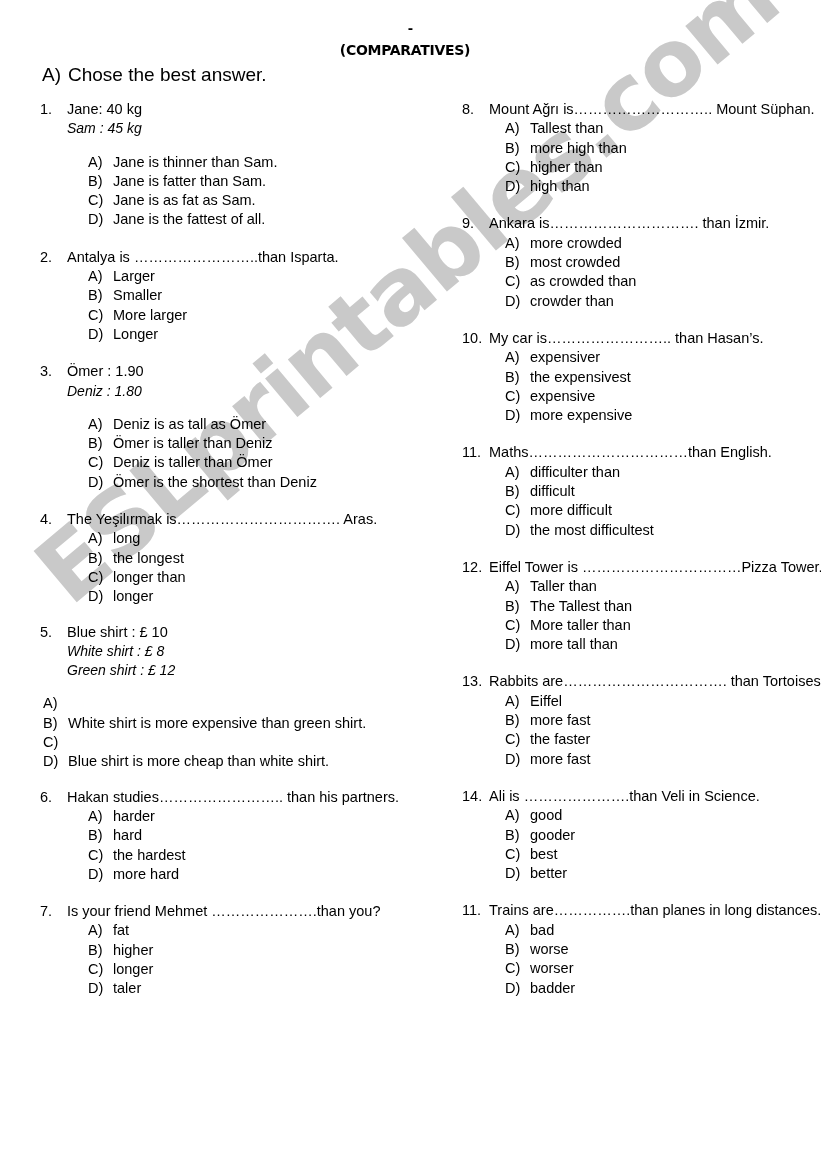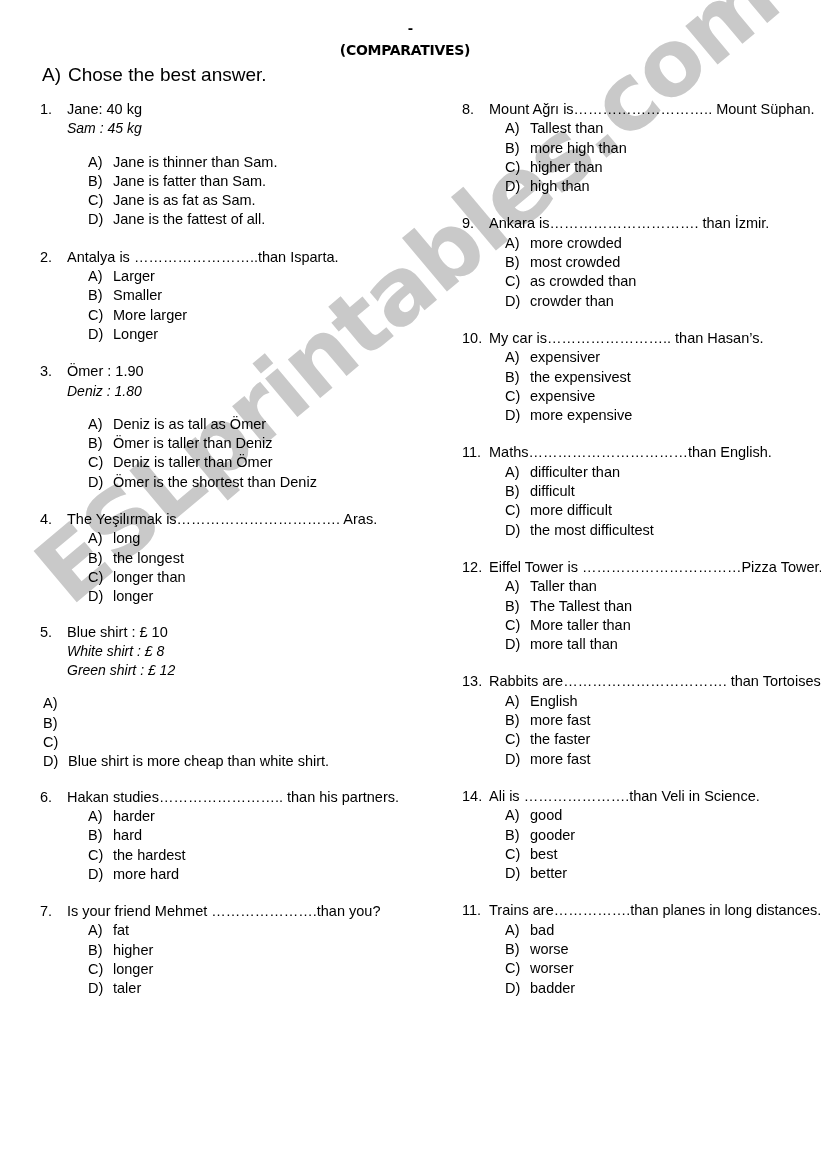--- a/index.html
+++ b/index.html
@@ -267,20 +267,21 @@
           </div>
           <div class="q-extra">White shirt : £ 8</div>
           <div class="q-extra">Green shirt : £ 12</div>
           <div style="height: 14px;"></div>
           <ul class="options shallow">
             <li class="opt">
               <span class="opt-label">A)</span>
             </li>
             <li class="opt">
               <span class="opt-label">B)</span>
+              <span class="opt-text">White shirt is more expensive than green shirt.</span>
             </li>
             <li class="opt">
               <span class="opt-label">C)</span>
             </li>
             <li class="opt">
               <span class="opt-label">D)</span>
               <span class="opt-text">Blue shirt is more cheap than white shirt.</span>
             </li>
           </ul>
           <div style="height: 16px;"></div>
@@ -462,21 +463,21 @@
           <div style="height: 18px;"></div>
         </div>
         <div class="question">
           <div class="q-stem">
             <span class="q-num">13.</span>
             <span class="q-text">Rabbits are……………………………. than  Tortoises.</span>
           </div>
           <ul class="options">
             <li class="opt">
               <span class="opt-label">A)</span>
-              <span class="opt-text">English</span>
+              <span class="opt-text">Eiffel</span>
             </li>
             <li class="opt">
               <span class="opt-label">B)</span>
               <span class="opt-text">more fast</span>
             </li>
             <li class="opt">
               <span class="opt-label">C)</span>
               <span class="opt-text">the faster</span>
             </li>
             <li class="opt">

